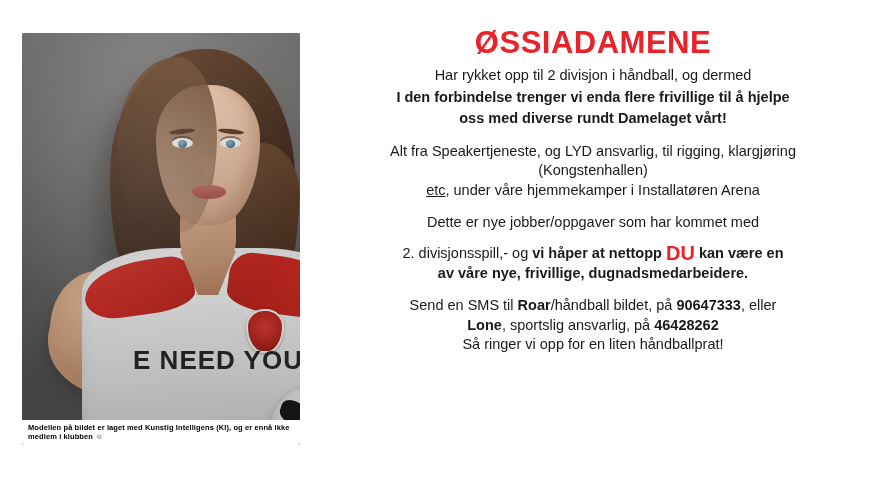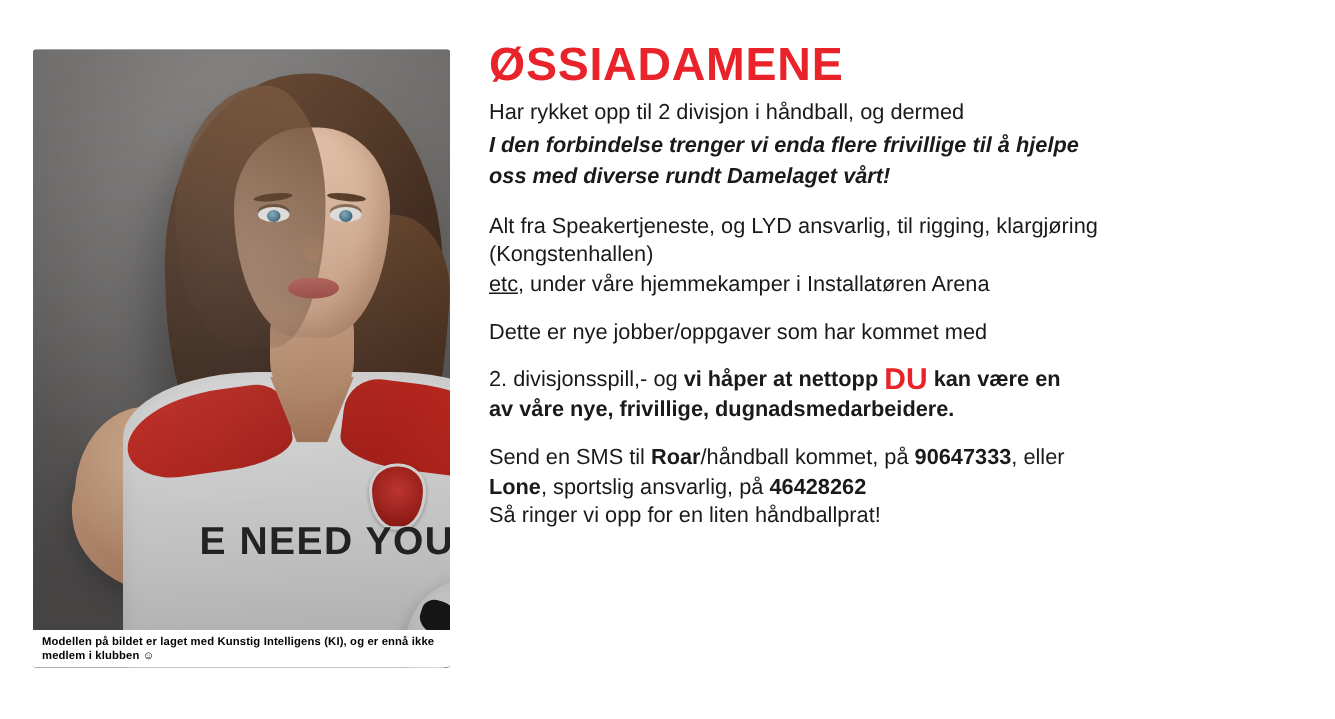--- a/index.html
+++ b/index.html
@@ -291,37 +291,38 @@
     font-weight: 700;
     padding: 3px 4px 4px 6px;
     letter-spacing: 0.1px;
     font-family: "Liberation Sans", sans-serif;
   }
 
   
   .text-panel {
     flex: 1 1 auto;
     padding: 26px 30px 10px 26px;
+    text-align: center;
     color: #1a1a1a;
     font-size: 14.5px;
     line-height: 1.34;
   }
   .headline {
     font-size: 31px;
     font-weight: 700;
     color: #e8232a;
     letter-spacing: 0.5px;
     margin: 0 0 7px 0;
     line-height: 1.08;
   }
   p {
     margin: 0 0 0 0;
   }
   .p-intro { margin-bottom: 0; }
-  .p-bold { font-weight: 700; margin-top: 2px; font-style: italic; }
+  .p-bold { font-weight: 700; margin-top: 2px; }
   .spacer-sm { height: 13px; }
   .spacer-xs { height: 11px; }
   .underline { text-decoration: underline; }
   .du {
     color: #e8232a;
     font-weight: 700;
     font-size: 20px;
     line-height: 1;
     vertical-align: -2px;
     margin-top: 13px;
@@ -394,18 +395,18 @@
 
     <p>Dette er nye jobber/oppgaver som har kommet med</p>
 
     <div class="spacer-xs"></div>
 
     <p><span>2. divisjonsspill,- og </span><span class="b">vi håper at nettopp </span><span class="du">DU</span><span class="b"> kan være en</span></p>
     <p class="b">av våre nye, frivillige, dugnadsmedarbeidere.</p>
 
     <div class="spacer-sm"></div>
 
-    <p><span>Send en SMS til </span><span class="b">Roar</span><span>/håndball kommet, på </span><span class="b">90647333</span><span>, eller</span></p>
+    <p><span>Send en SMS til </span><span class="b">Roar</span><span>/håndball bildet, på </span><span class="b">90647333</span><span>, eller</span></p>
     <p><span class="b">Lone</span><span>, sportslig ansvarlig, på </span><span class="b">46428262</span></p>
     <p>Så ringer vi opp for en liten håndballprat!</p>
 
   </div>
 </div>
 
 </body></html>

